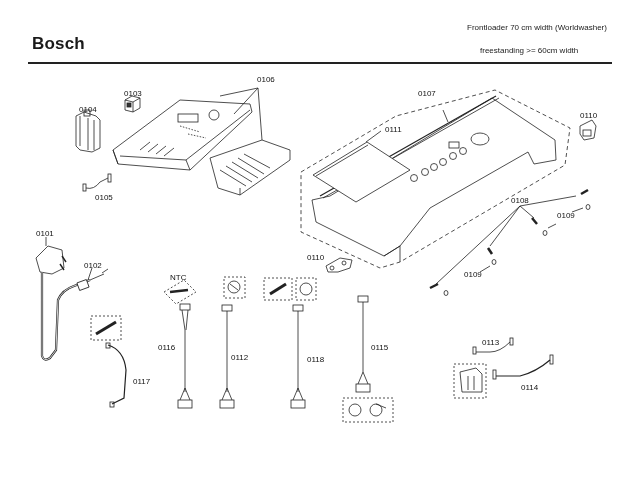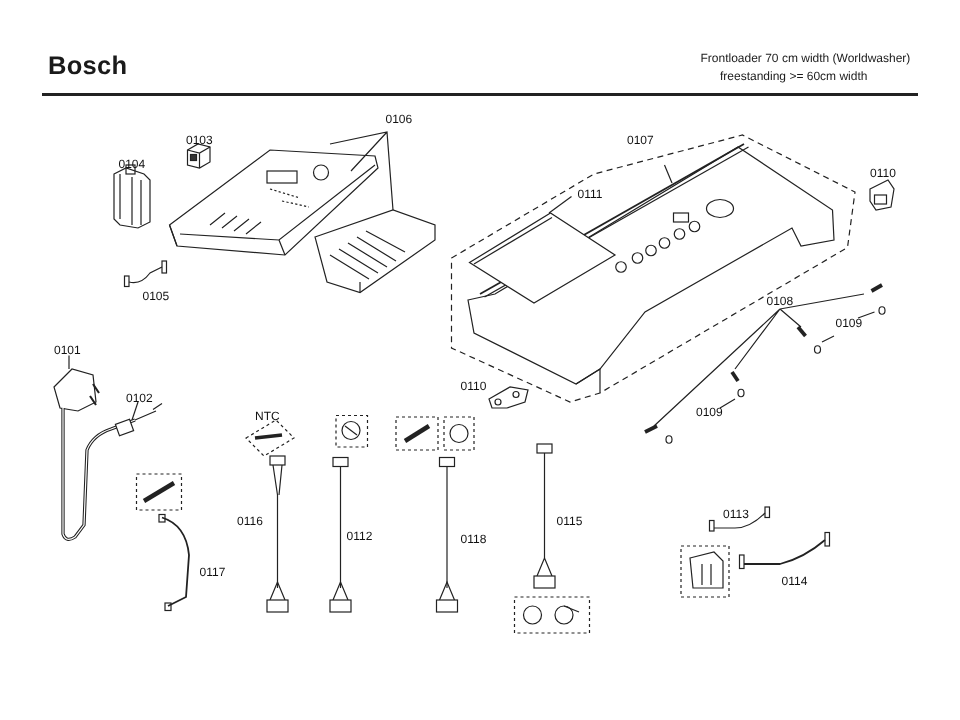--- a/index.html
+++ b/index.html
@@ -1,19 +1,19 @@
 <!DOCTYPE html>
 <html><head>
 <meta charset="utf-8">
 <style>
   html, body { margin:0; padding:0; background:#ffffff; }
   body { width:640px; height:480px; position:relative; overflow:hidden; font-family:"Liberation Sans", sans-serif; color:#1a1a1a; }
   .brand { position:absolute; left:32px; top:34px; font-size:17px; font-weight:bold; letter-spacing:0.2px; }
   .subtitle { position:absolute; left:467px; font-size:8px; line-height:10px; white-space:nowrap; }
-  .subtitle.l1 { top:34px; }
+  .subtitle.l1 { top:23px; }
   .subtitle.l2 { top:46px;padding-left:13px; }
   .rule { position:absolute; left:28px; top:62px; width:584px; height:2px; background:#222; }
   svg#diagram { position:absolute; left:0; top:0; }
   .lbl { font-family:"Liberation Sans", sans-serif; font-size:8px; fill:#111; }
 </style>
 </head>
 <body>
 
 <div class="brand">Bosch</div>
 <div class="subtitle l1">Frontloader 70 cm width (Worldwasher)</div>

